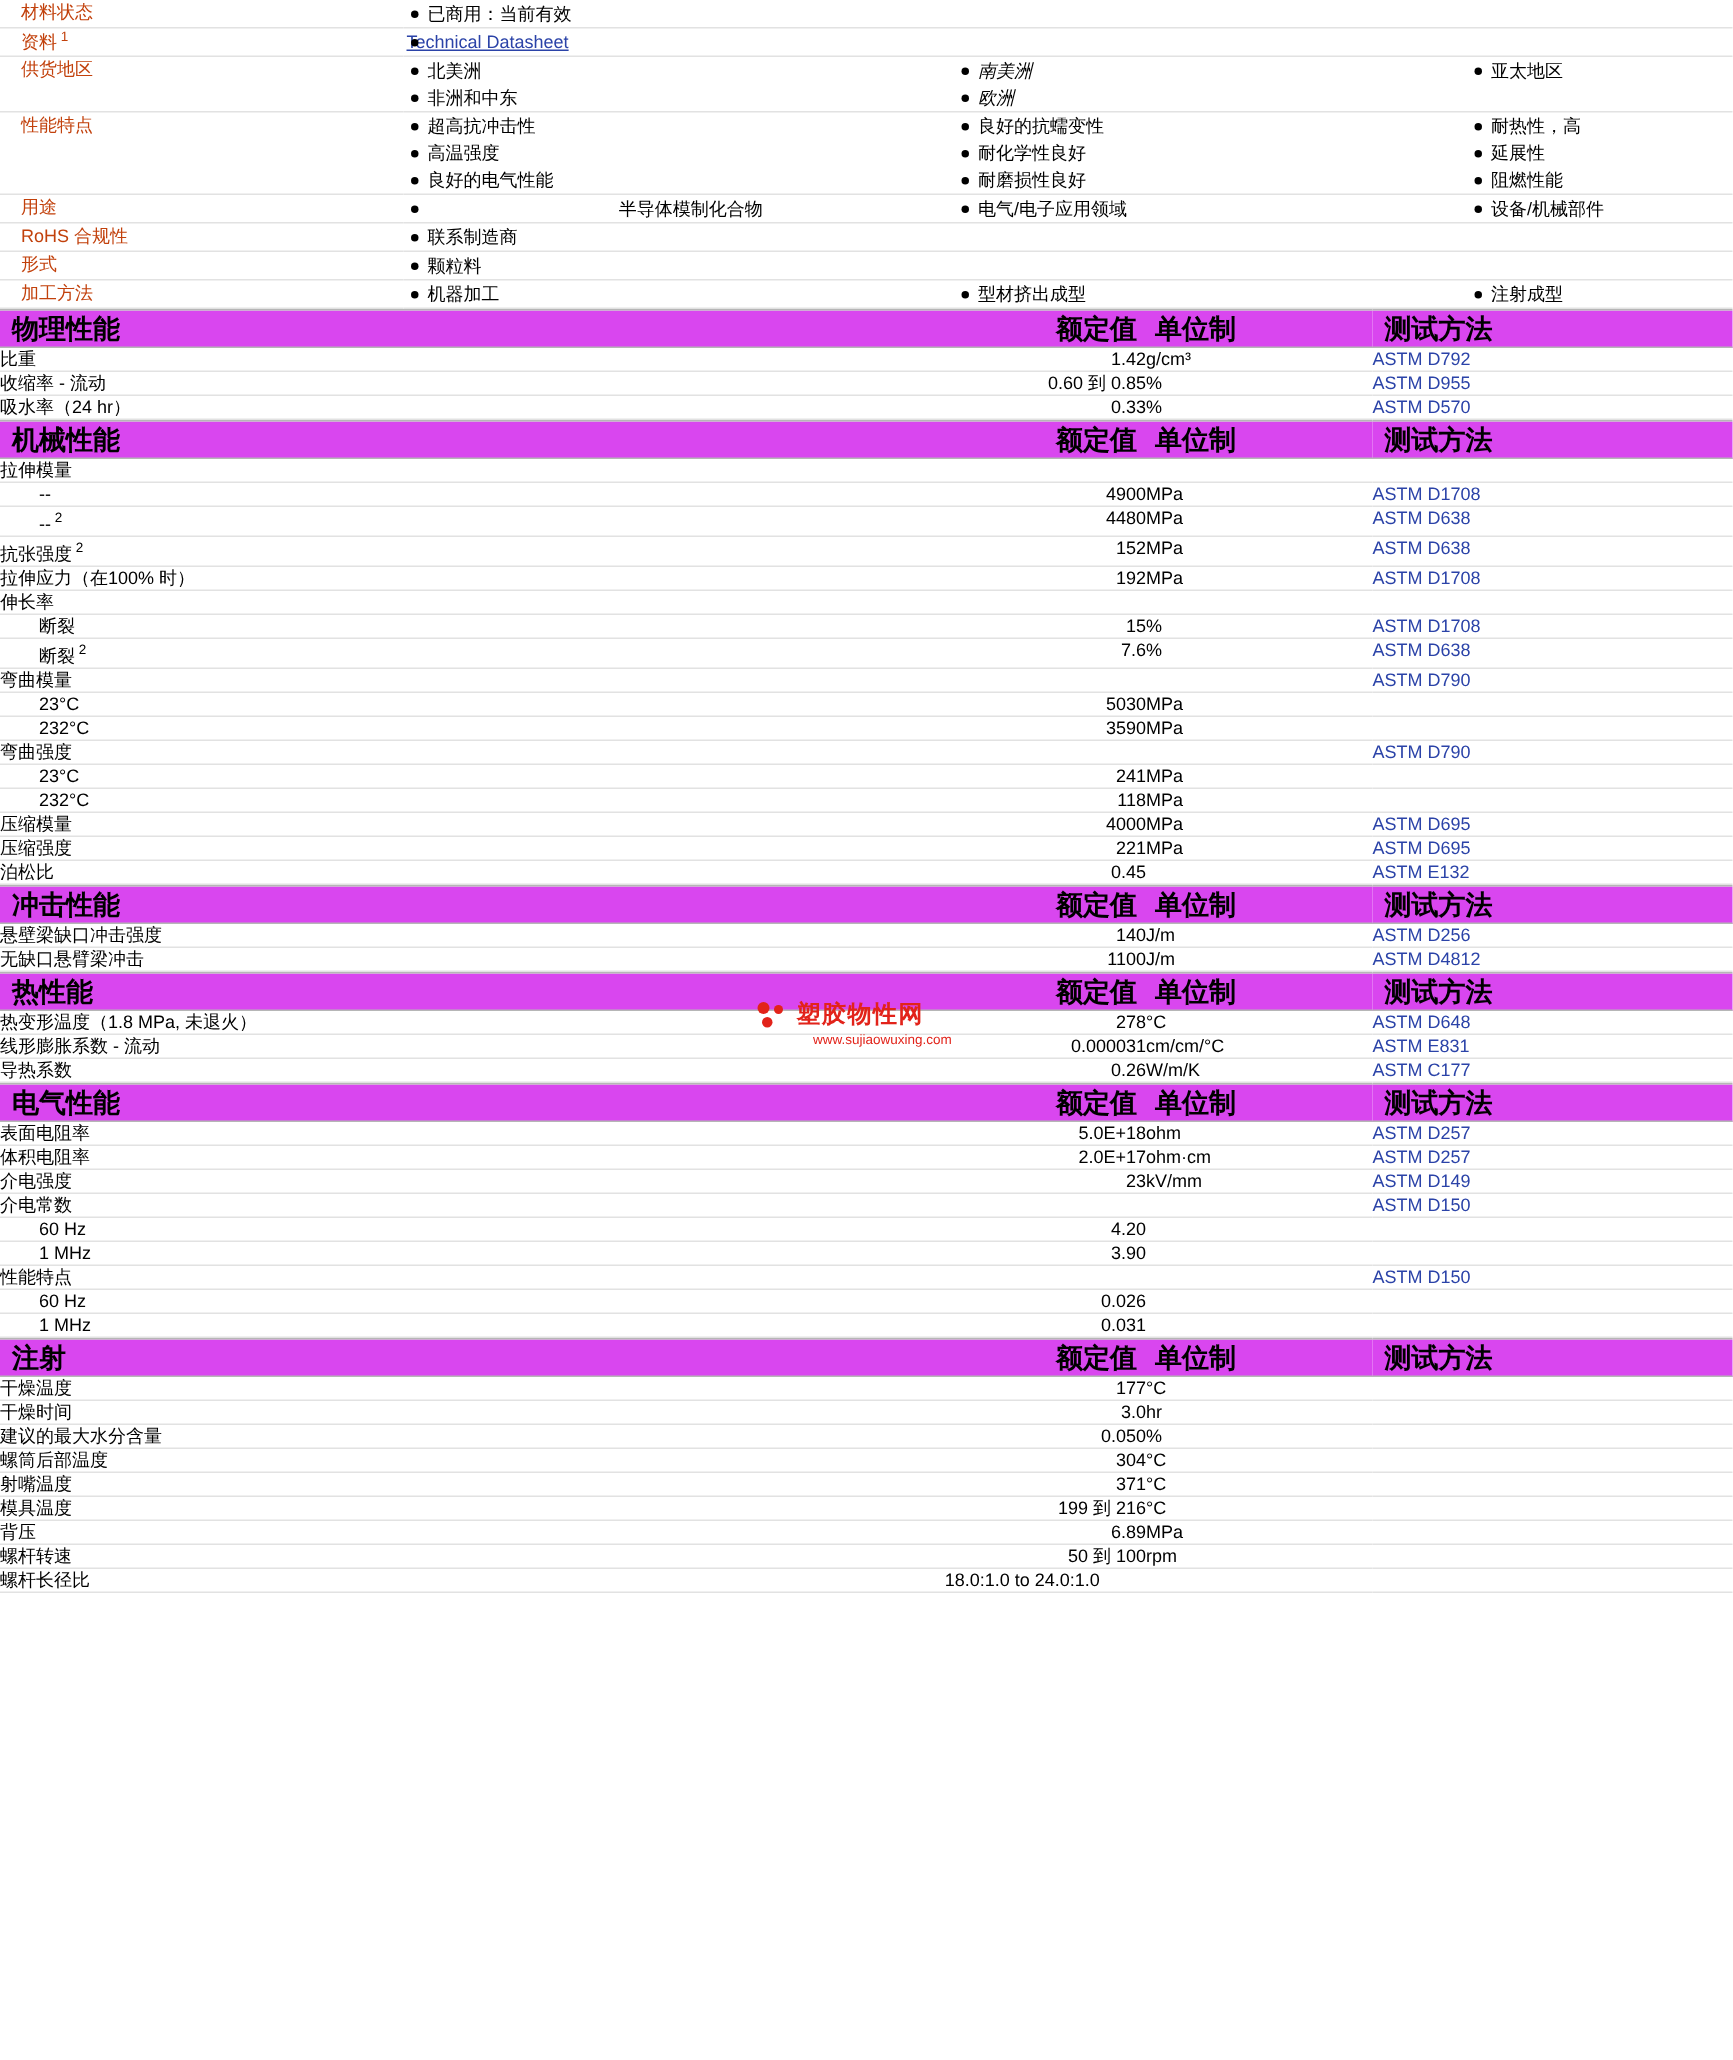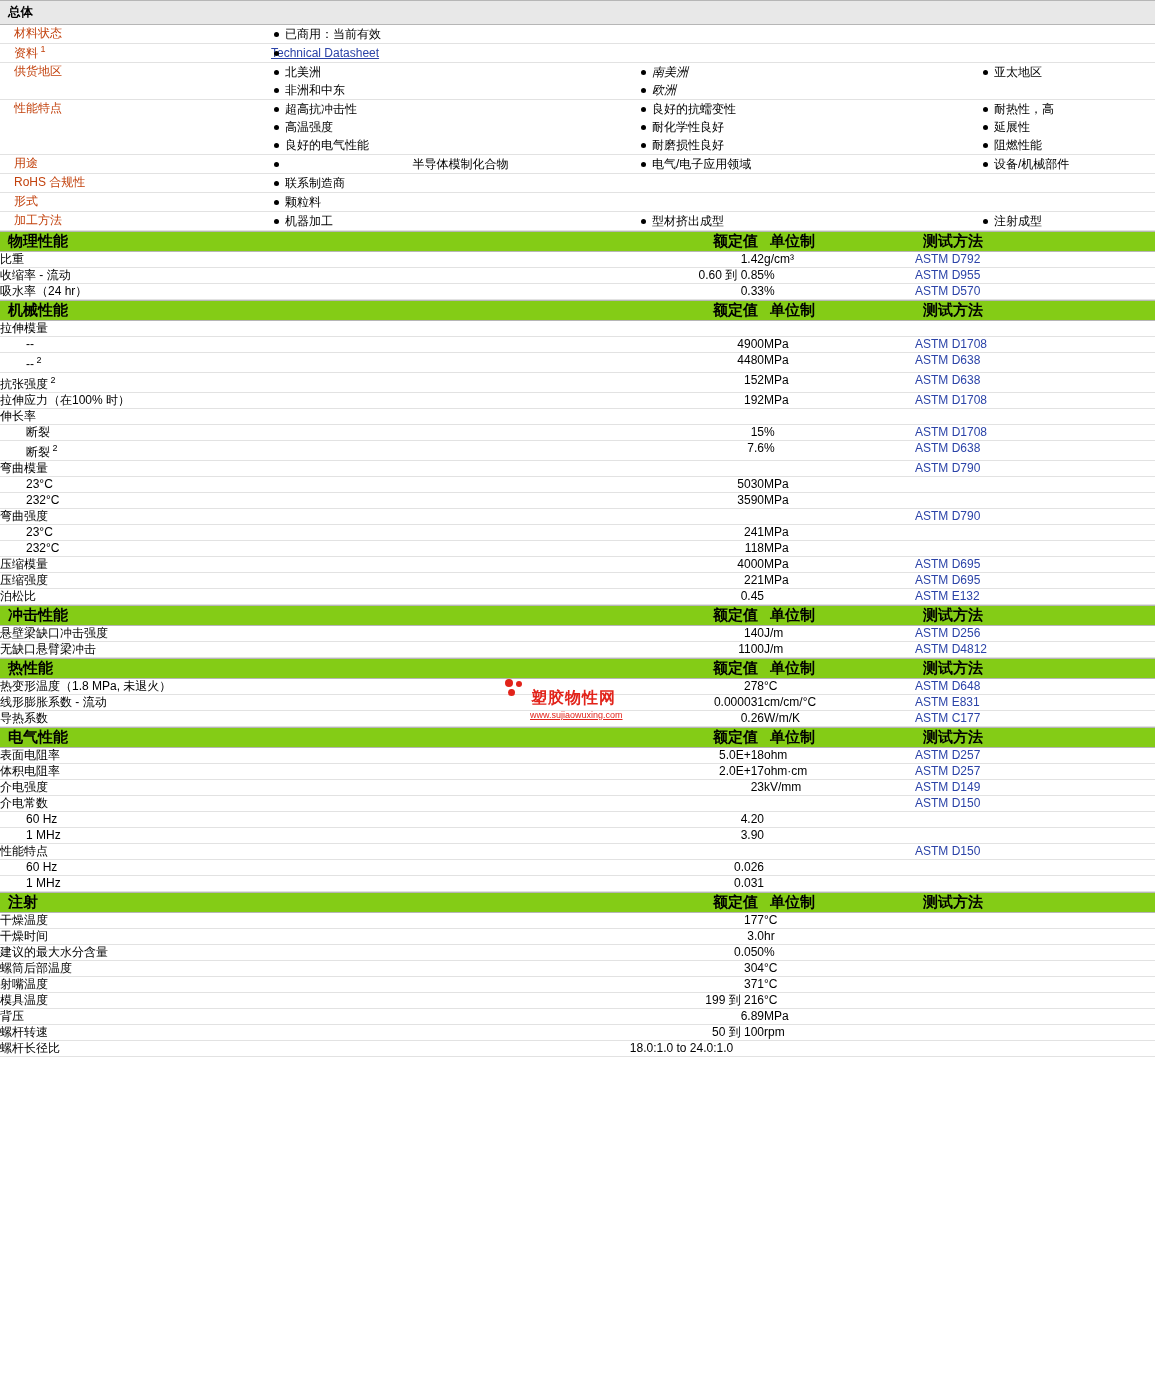--- a/index.html
+++ b/index.html
@@ -43,26 +43,26 @@
     background:#000;
     border-radius:50%;
   }
   a.link{color:#2b43a8;text-decoration:underline;}
   .sup{font-size:9px;vertical-align:super;}
 
   
   table.p{border-collapse:collapse;width:1155px;table-layout:fixed;}
   table.p td{padding:0;}
   .p-head td{
-    background:#84cc16;
+    background:#d946ef;
     font-weight:bold;
     border-top:1px solid #b6b6b6;
     border-bottom:1px solid #b6b6b6;
     padding:3px 0 3px 0;
-    font-size:15px;
+    font-size:18px;
     margin-top:42px;
   }
   .p-head .c1{padding-left:8px;}
   .p-head .c2{text-align:right;padding-right:6px;}
   .p-head .c3{padding-left:6px;}
   .p-head .c4{padding-left:8px;}
   .p-row td{
     border-bottom:1px solid #e2e2e2;
     padding:4px 0 4px 0;
     line-height:15px;
@@ -82,29 +82,28 @@
     width:150px;
     pointer-events:none;
     font-family:"Liberation Sans",sans-serif;
   }
   .wm-top{display:flex;align-items:center;gap:4px;}
   .wm-dots{position:relative;width:22px;height:18px;}
   .wm-dots i{position:absolute;display:block;border-radius:50%;background:#e2231a;}
   .wm-dots i:nth-child(1){width:8px;height:8px;left:0;top:0;}
   .wm-dots i:nth-child(2){width:6px;height:6px;left:11px;top:2px;}
   .wm-dots i:nth-child(3){width:7px;height:7px;left:3px;top:10px;}
-  .wm-name{color:#e2231a;font-weight:bold;font-size:16px;letter-spacing:1px;margin-top:22px;}
-  .wm-url{color:#e2231a;font-size:9px;margin-left:25px;margin-top:1px;text-decoration:underline;}
+  .wm-name{color:#e2231a;font-weight:bold;font-size:16px;letter-spacing:1px;}
+  .wm-url{color:#e2231a;font-size:9px;margin-left:37px;margin-top:1px;}
 </style>
 </head>
 <body>
 
 <div class="sheet">
 
-  <div class="sec-head">总体</div>
   <table class="t">
     <tbody>
         <tr class="gen-row">
           <td class="gen-label">材料状态</td>
           <td class="gen-col" style="width: 365px;">
             <ul class="bl">
               <li>已商用：当前有效</li>
             </ul>
           </td>
           <td class="gen-col" style="width: 340px;"></td>

